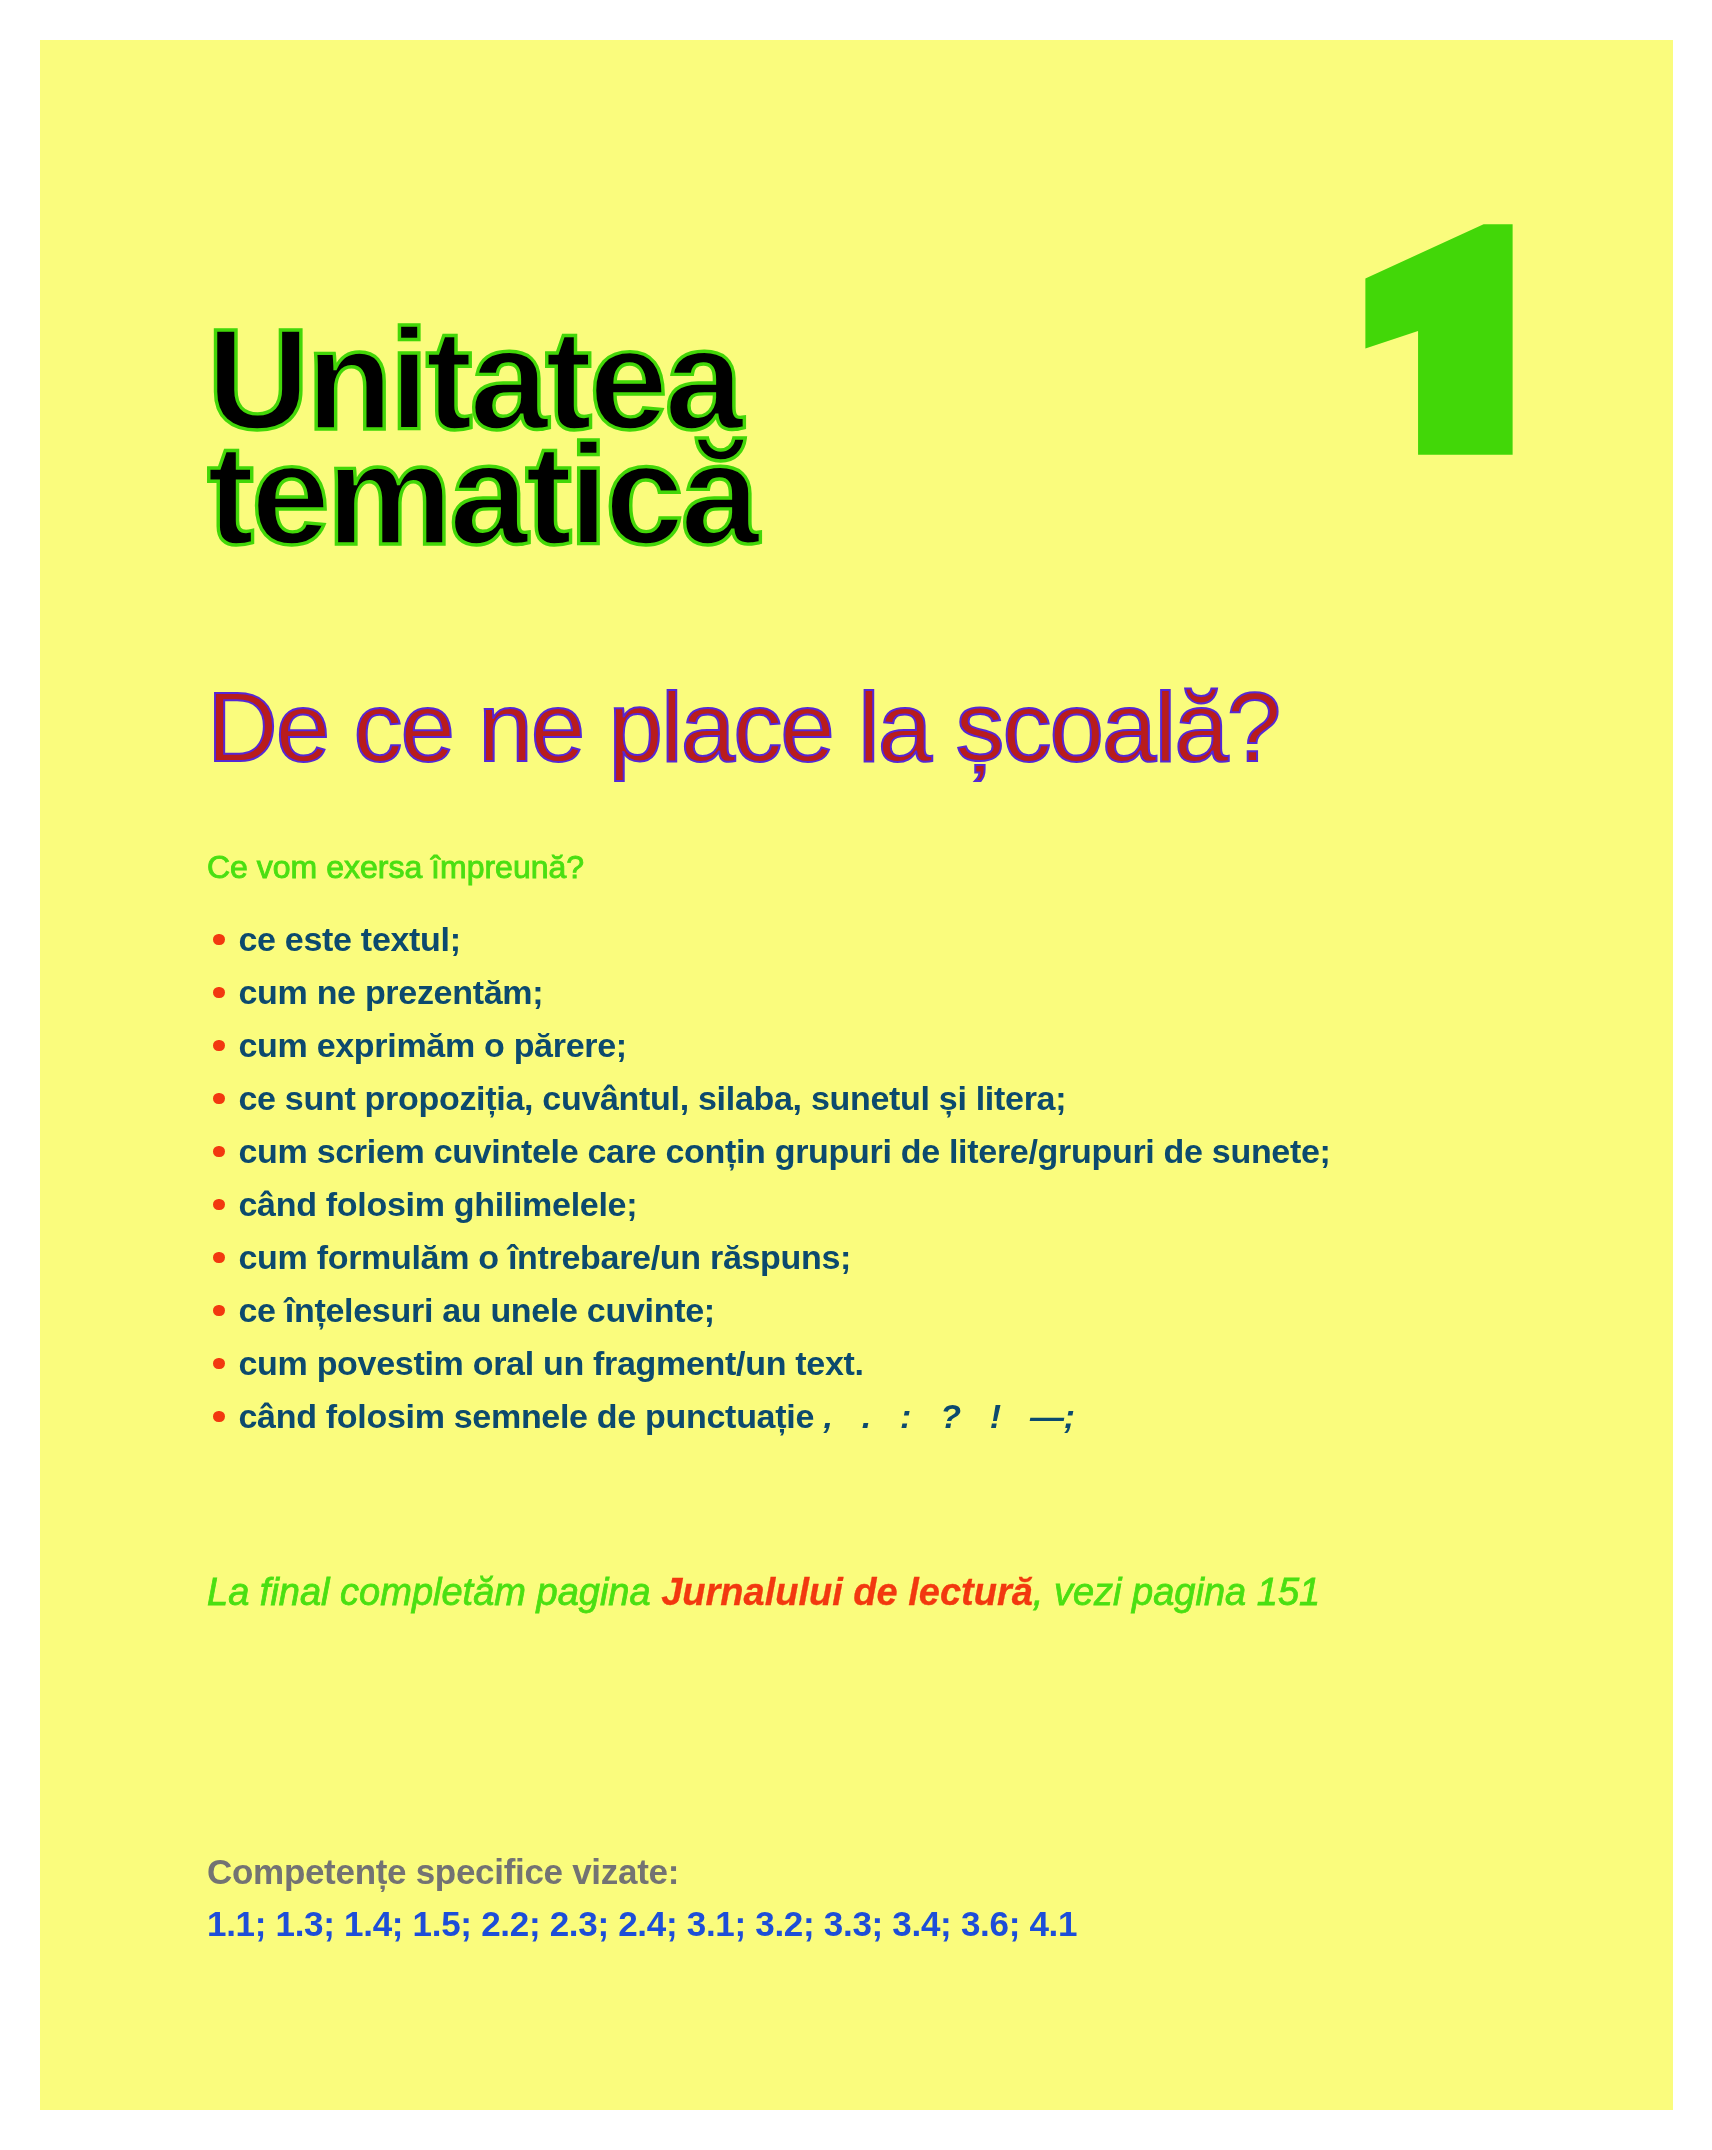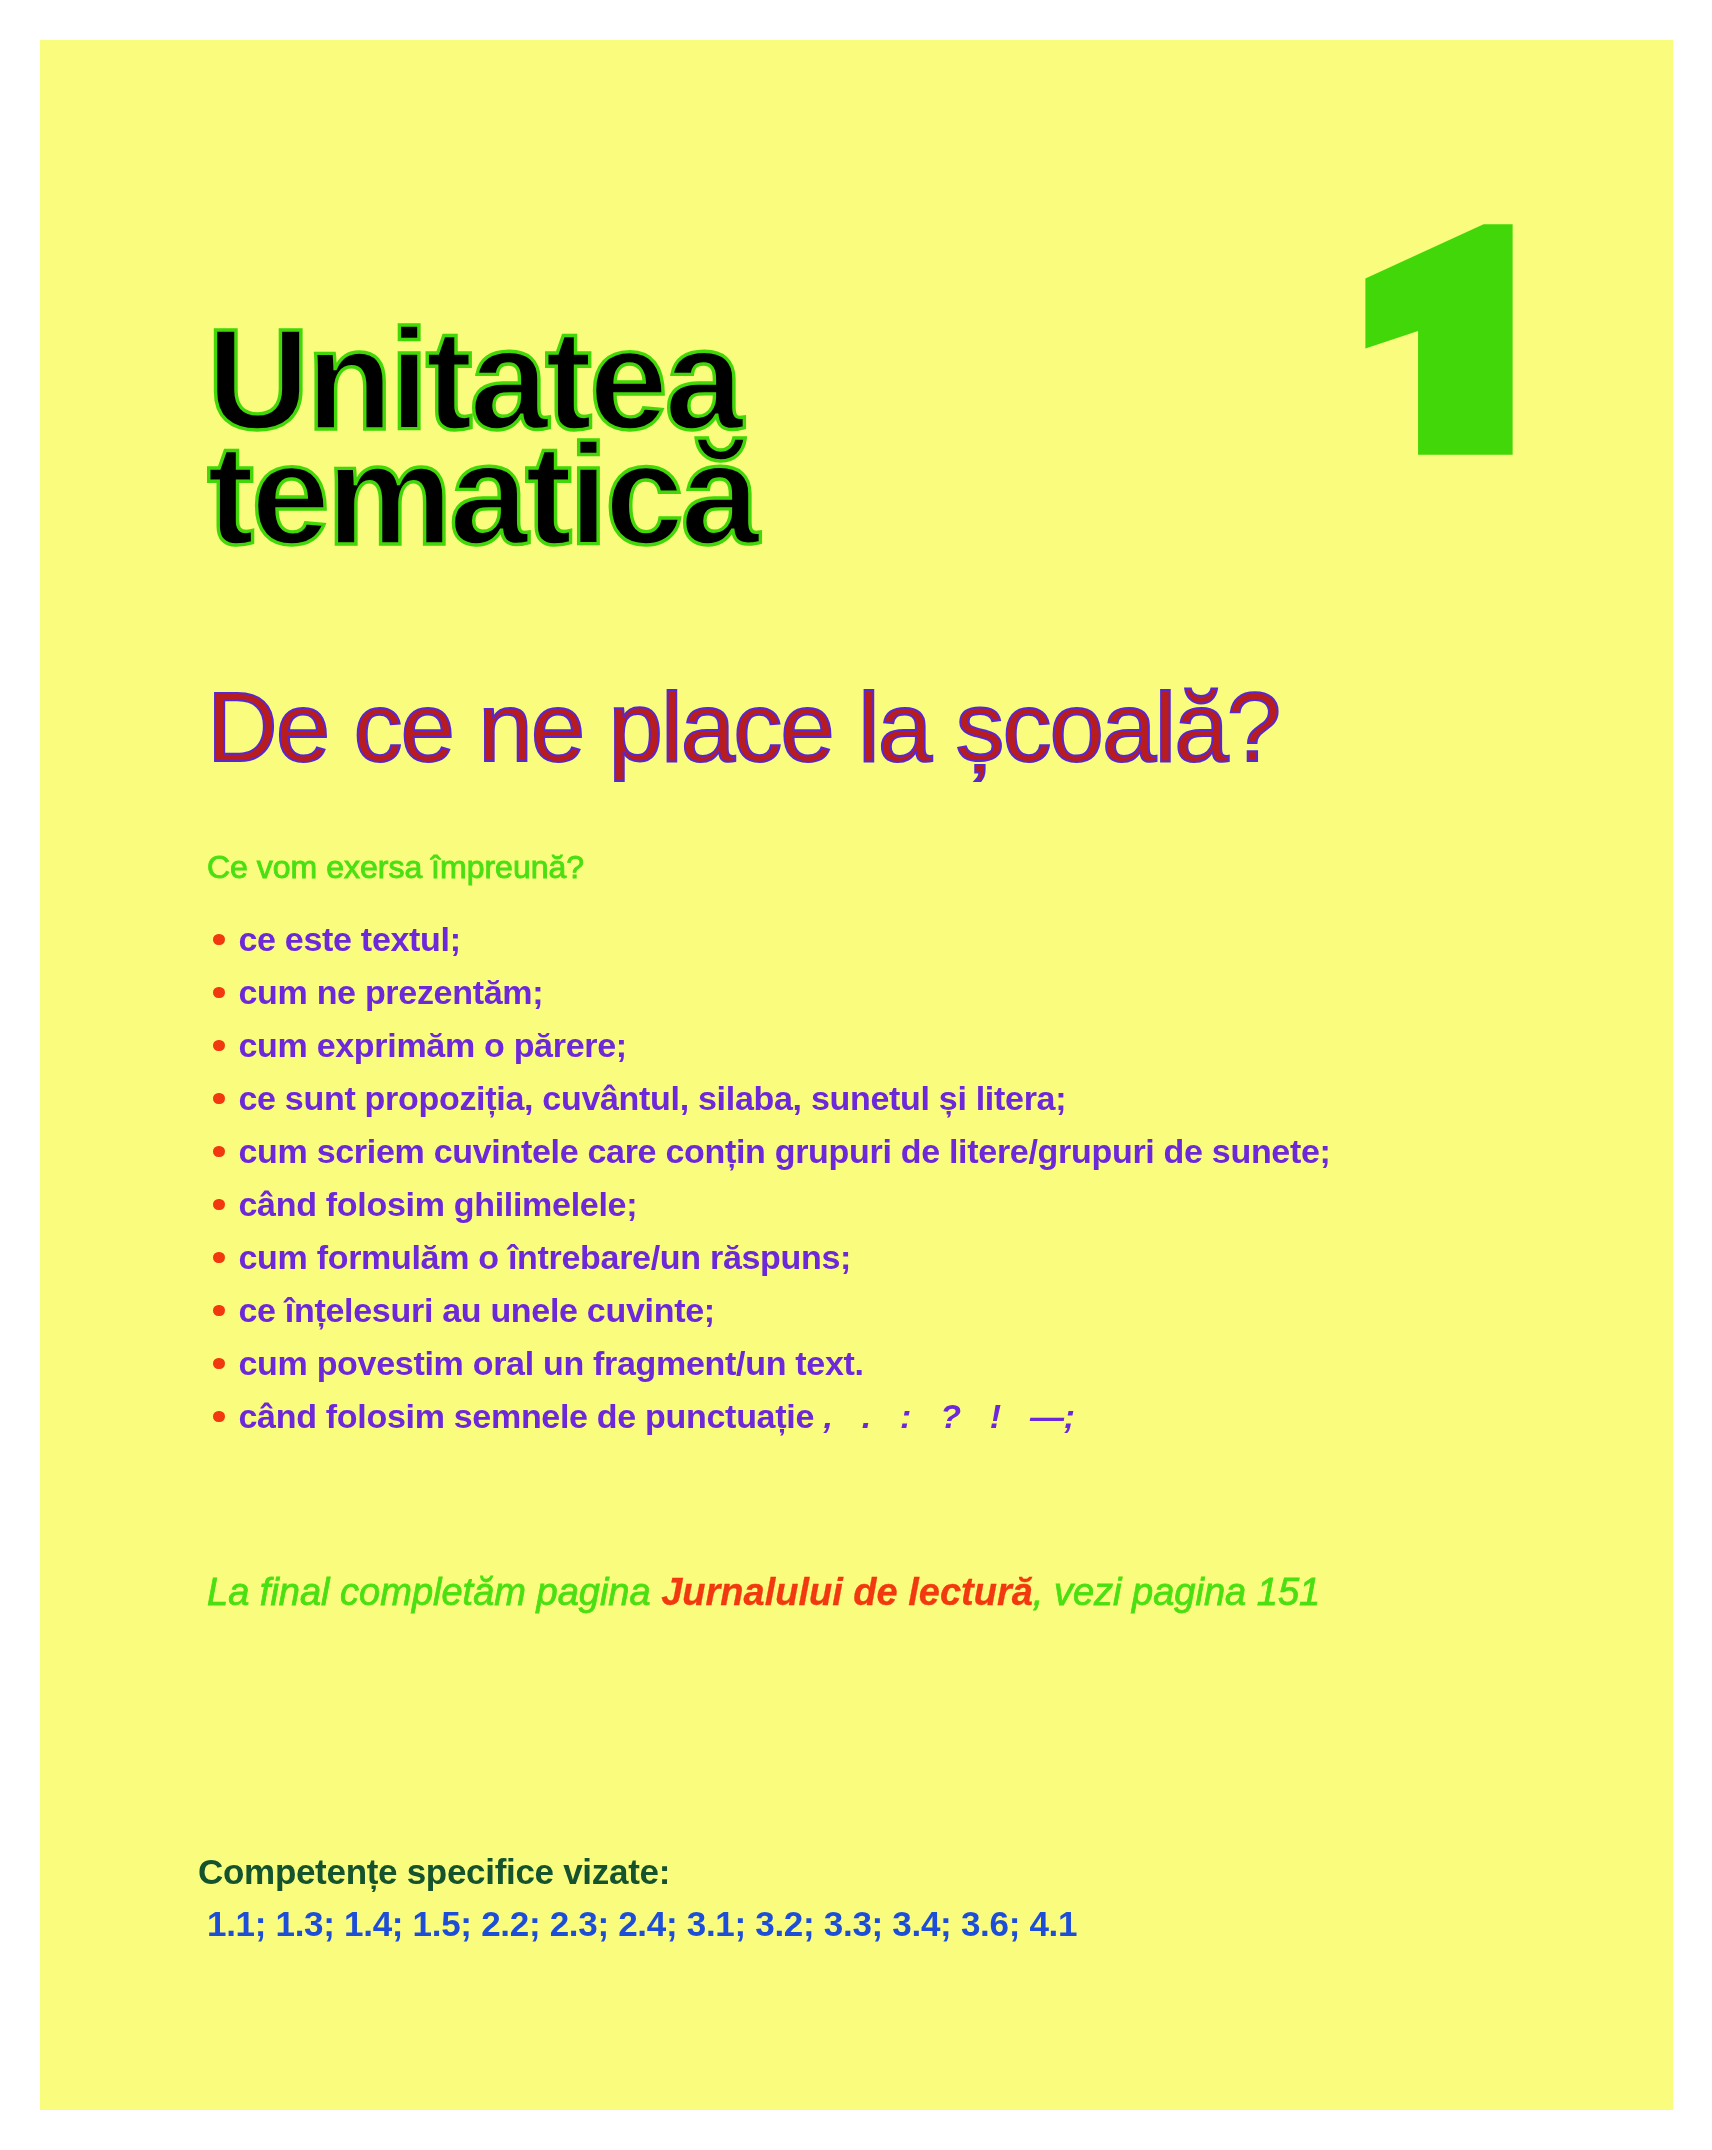--- a/index.html
+++ b/index.html
@@ -29,37 +29,37 @@
     position:absolute;left:167px;top:808px;
     font-weight:400;font-size:32px;line-height:1.2;
     color:#4ADF12;-webkit-text-stroke:0.9px #4ADF12;white-space:nowrap;
   }
 
   .exersa-list{position:absolute;left:173px;top:873px;}
   .list-row{display:flex;align-items:center;height:53px;}
   .dot{width:11.5px;height:11.5px;border-radius:50%;background:#F2380F;margin-right:14px;flex:none;}
   .row-text{
     font-weight:700;font-size:34px;letter-spacing:-0.3px;
-    color:#6d28d9;white-space:nowrap;
+    color:#0c4a6e;white-space:nowrap;
   }
   .punct{font-style:italic;word-spacing:20px;margin-left:9.4px;}
 
   .journal-note{
     position:absolute;left:167px;top:1530px;
     font-style:italic;font-weight:400;font-size:38px;line-height:1.2;
     color:#4ADF12;-webkit-text-stroke:0.8px #4ADF12;white-space:nowrap;
   }
   .journal-note .highlight{
     color:#F2380F;font-weight:700;-webkit-text-stroke:0.3px #F2380F;
   }
 
   .competences-label{
-    position:absolute;left:158px;top:1811px;
+    position:absolute;left:167px;top:1811px;
     font-weight:700;font-size:35px;line-height:1.2;letter-spacing:-0.3px;
-    color:#14532d;white-space:nowrap;
+    color:#737373;white-space:nowrap;
   }
   .competences-codes{
     position:absolute;left:167px;top:1863px;
     font-weight:700;font-size:35px;line-height:1.2;letter-spacing:-0.3px;
     color:#1d4ed8;white-space:nowrap;text-align:right;
   }
 </style>
 </head>
 <body>
 

